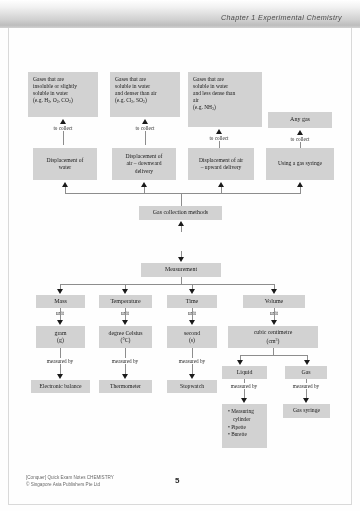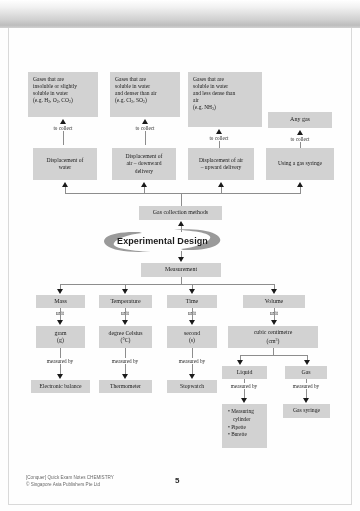--- a/index.html
+++ b/index.html
@@ -132,20 +132,21 @@
   .bullets .cont{padding-left:5px;}
 </style>
 </head>
 <body>
 
 <div id="page">
 
   <div class="page-border"></div>
 
   <div class="header-band"></div>
+  <div class="header-title">Chapter 1  Experimental Chemistry</div>
 
 
   <div class="box lefttext" style="left:28px;top:72px;width:70px;height:45px;font-size:5.5px;">
     <div class="inner">
       <div>Gases that are</div>
       <div>insoluble or slightly</div>
       <div>soluble in water</div>
       <div>(e.g. H<sub>2</sub>, O<sub>2</sub>, CO<sub>2</sub>)</div>
     </div>
   </div>
@@ -229,27 +230,20 @@
   <div class="hline" style="left:65px;top:193px;width:236px;"></div>
   <div class="vline" style="left:181px;top:193px;height:13px;"></div>
 
   <div class="box center" style="left:139px;top:206px;width:83px;height:14px;font-size:5.9px;">
     <div class="inner">Gas collection methods</div>
   </div>
 
   <div class="arrow-up" style="left:178px;top:221px;"></div>
   <div class="vline" style="left:181px;top:226px;height:6px;"></div>
 
-  <div class="swoosh">
-    <svg width="135" height="26" viewBox="0 0 135 26">
-      <path d="M44 4 C12 3, 2 12, 14 19 C22 23.5, 40 24.5, 56 24 C34 22.5, 16 20, 19 15 C21.5 10.5, 33 6.5, 47 5 Z" fill="#9a9a9a"></path>
-      <path d="M88 22 C122 23, 133 13, 120 6 C112 1.5, 95 0.8, 79 1.5 C101 2.8, 118 5.5, 115 10.5 C112.5 15, 101 19, 86 21 Z" fill="#9a9a9a"></path>
-    </svg>
-    <div class="swoosh-text">Experimental Design</div>
-  </div>
 
   <div class="vline" style="left:181px;top:251px;height:6px;"></div>
   <div class="arrow-down" style="left:178px;top:257px;"></div>
 
   <div class="box center" style="left:141px;top:263px;width:80px;height:14px;font-size:5.9px;">
     <div class="inner">Measurement</div>
   </div>
 
   <div class="vline" style="left:181px;top:277px;height:7px;"></div>
   <div class="hline" style="left:60px;top:284px;width:214px;"></div>

